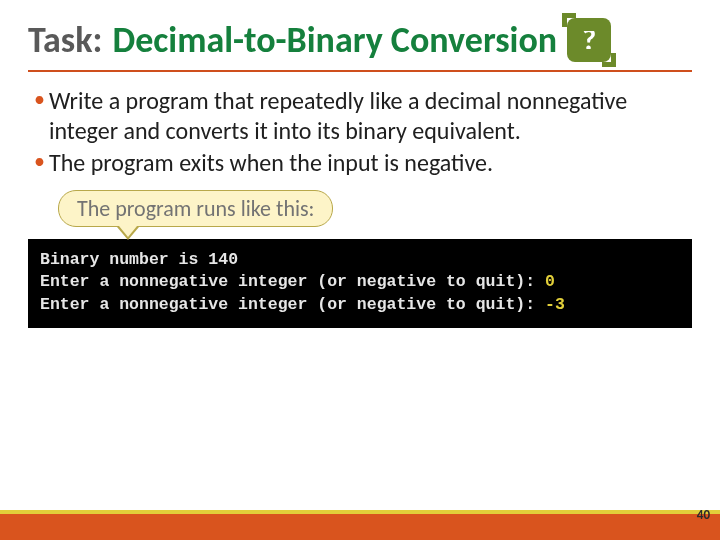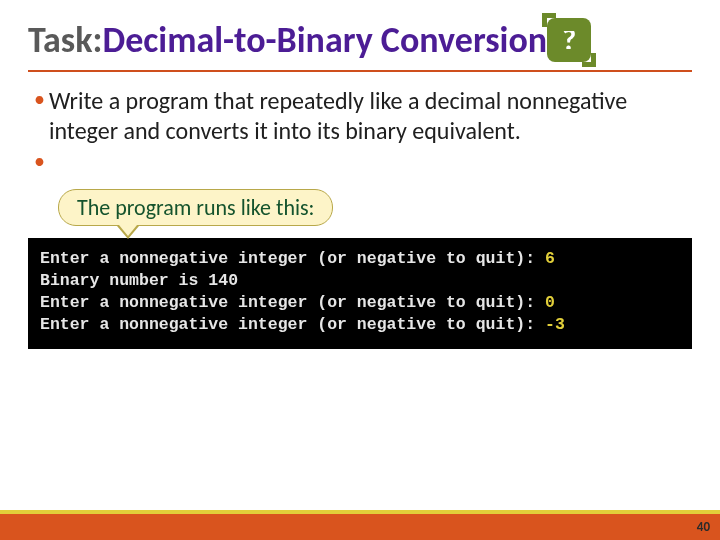--- a/index.html
+++ b/index.html
@@ -13,30 +13,31 @@
   }
   .slide {
     width: 720px;
     height: 540px;
     position: relative;
     padding: 18px 28px 0 28px;
   }
   .title-row {
     display: flex;
     align-items: flex-end;
+    gap: 10px;
   }
   .task-label {
     font-size: 36px;
     font-weight: 600;
     color: #595959;
   }
   .task-title {
     font-size: 36px;
     font-weight: 700;
-    color: #4c1d95;
+    color: #15803d;
   }
   .q-badge {
     width: 44px;
     height: 44px;
     background: #6c8a2a;
     border-radius: 8px;
     position: relative;
     display: flex;
     align-items: center;
     justify-content: center;
@@ -81,21 +82,21 @@
     line-height: 1.3;
   }
   .callout {
     display: inline-block;
     margin: 10px 0 6px 30px;
     padding: 4px 18px;
     border: 1.5px solid #b8a84a;
     background: #fdf4c8;
     border-radius: 18px;
     font-size: 22px;
-    color: #14532d;
+    color: #737373;
     position: relative;
   }
   .callout::after {
     content: "";
     position: absolute;
     left: 60px;
     bottom: -11px;
     width: 0; height: 0;
     border-left: 9px solid transparent;
     border-right: 9px solid transparent;
@@ -126,21 +127,21 @@
     position: absolute;
     left: 0; right: 0;
     bottom: 0;
     height: 30px;
     background: #d9541e;
     border-top: 4px solid #e2cf3a;
   }
   .page-num {
     position: absolute;
     right: 10px;
-    bottom: 6px;
+    bottom: 18px;
     font-size: 13px;
     font-weight: 700;
     color: #2b2b2b;
   }
 </style>
 </head>
 <body>
 
 <div class="slide">
 
@@ -156,29 +157,29 @@
 
   <hr class="hr">
 
   <div class="bullets">
     <div class="bullet">
       <span class="dot">•</span>
       <span>Write a program that repeatedly like a decimal nonnegative integer and converts it into its binary equivalent.</span>
     </div>
     <div class="bullet">
       <span class="dot">•</span>
+      <span>The program exits when the input is negative.</span>
     </div>
   </div>
 
   <div class="callout">
     <span>The program runs like this:</span>
   </div>
 
   <div class="terminal">
-    <div class="line"><span class="p-white">Enter a nonnegative integer (or negative to quit): </span><span class="p-yellow">6</span></div>
     <div class="line"><span class="p-white">Binary number is </span><span class="p-white">140</span></div>
     <div class="line"><span class="p-white">Enter a nonnegative integer (or negative to quit): </span><span class="p-yellow">0</span></div>
     <div class="line"><span class="p-white">Enter a nonnegative integer (or negative to quit): </span><span class="p-yellow">-3</span></div>
   </div>
 
   <div class="footer-bar"></div>
   <div class="page-num">40</div>
 </div>
 
 </body></html>

